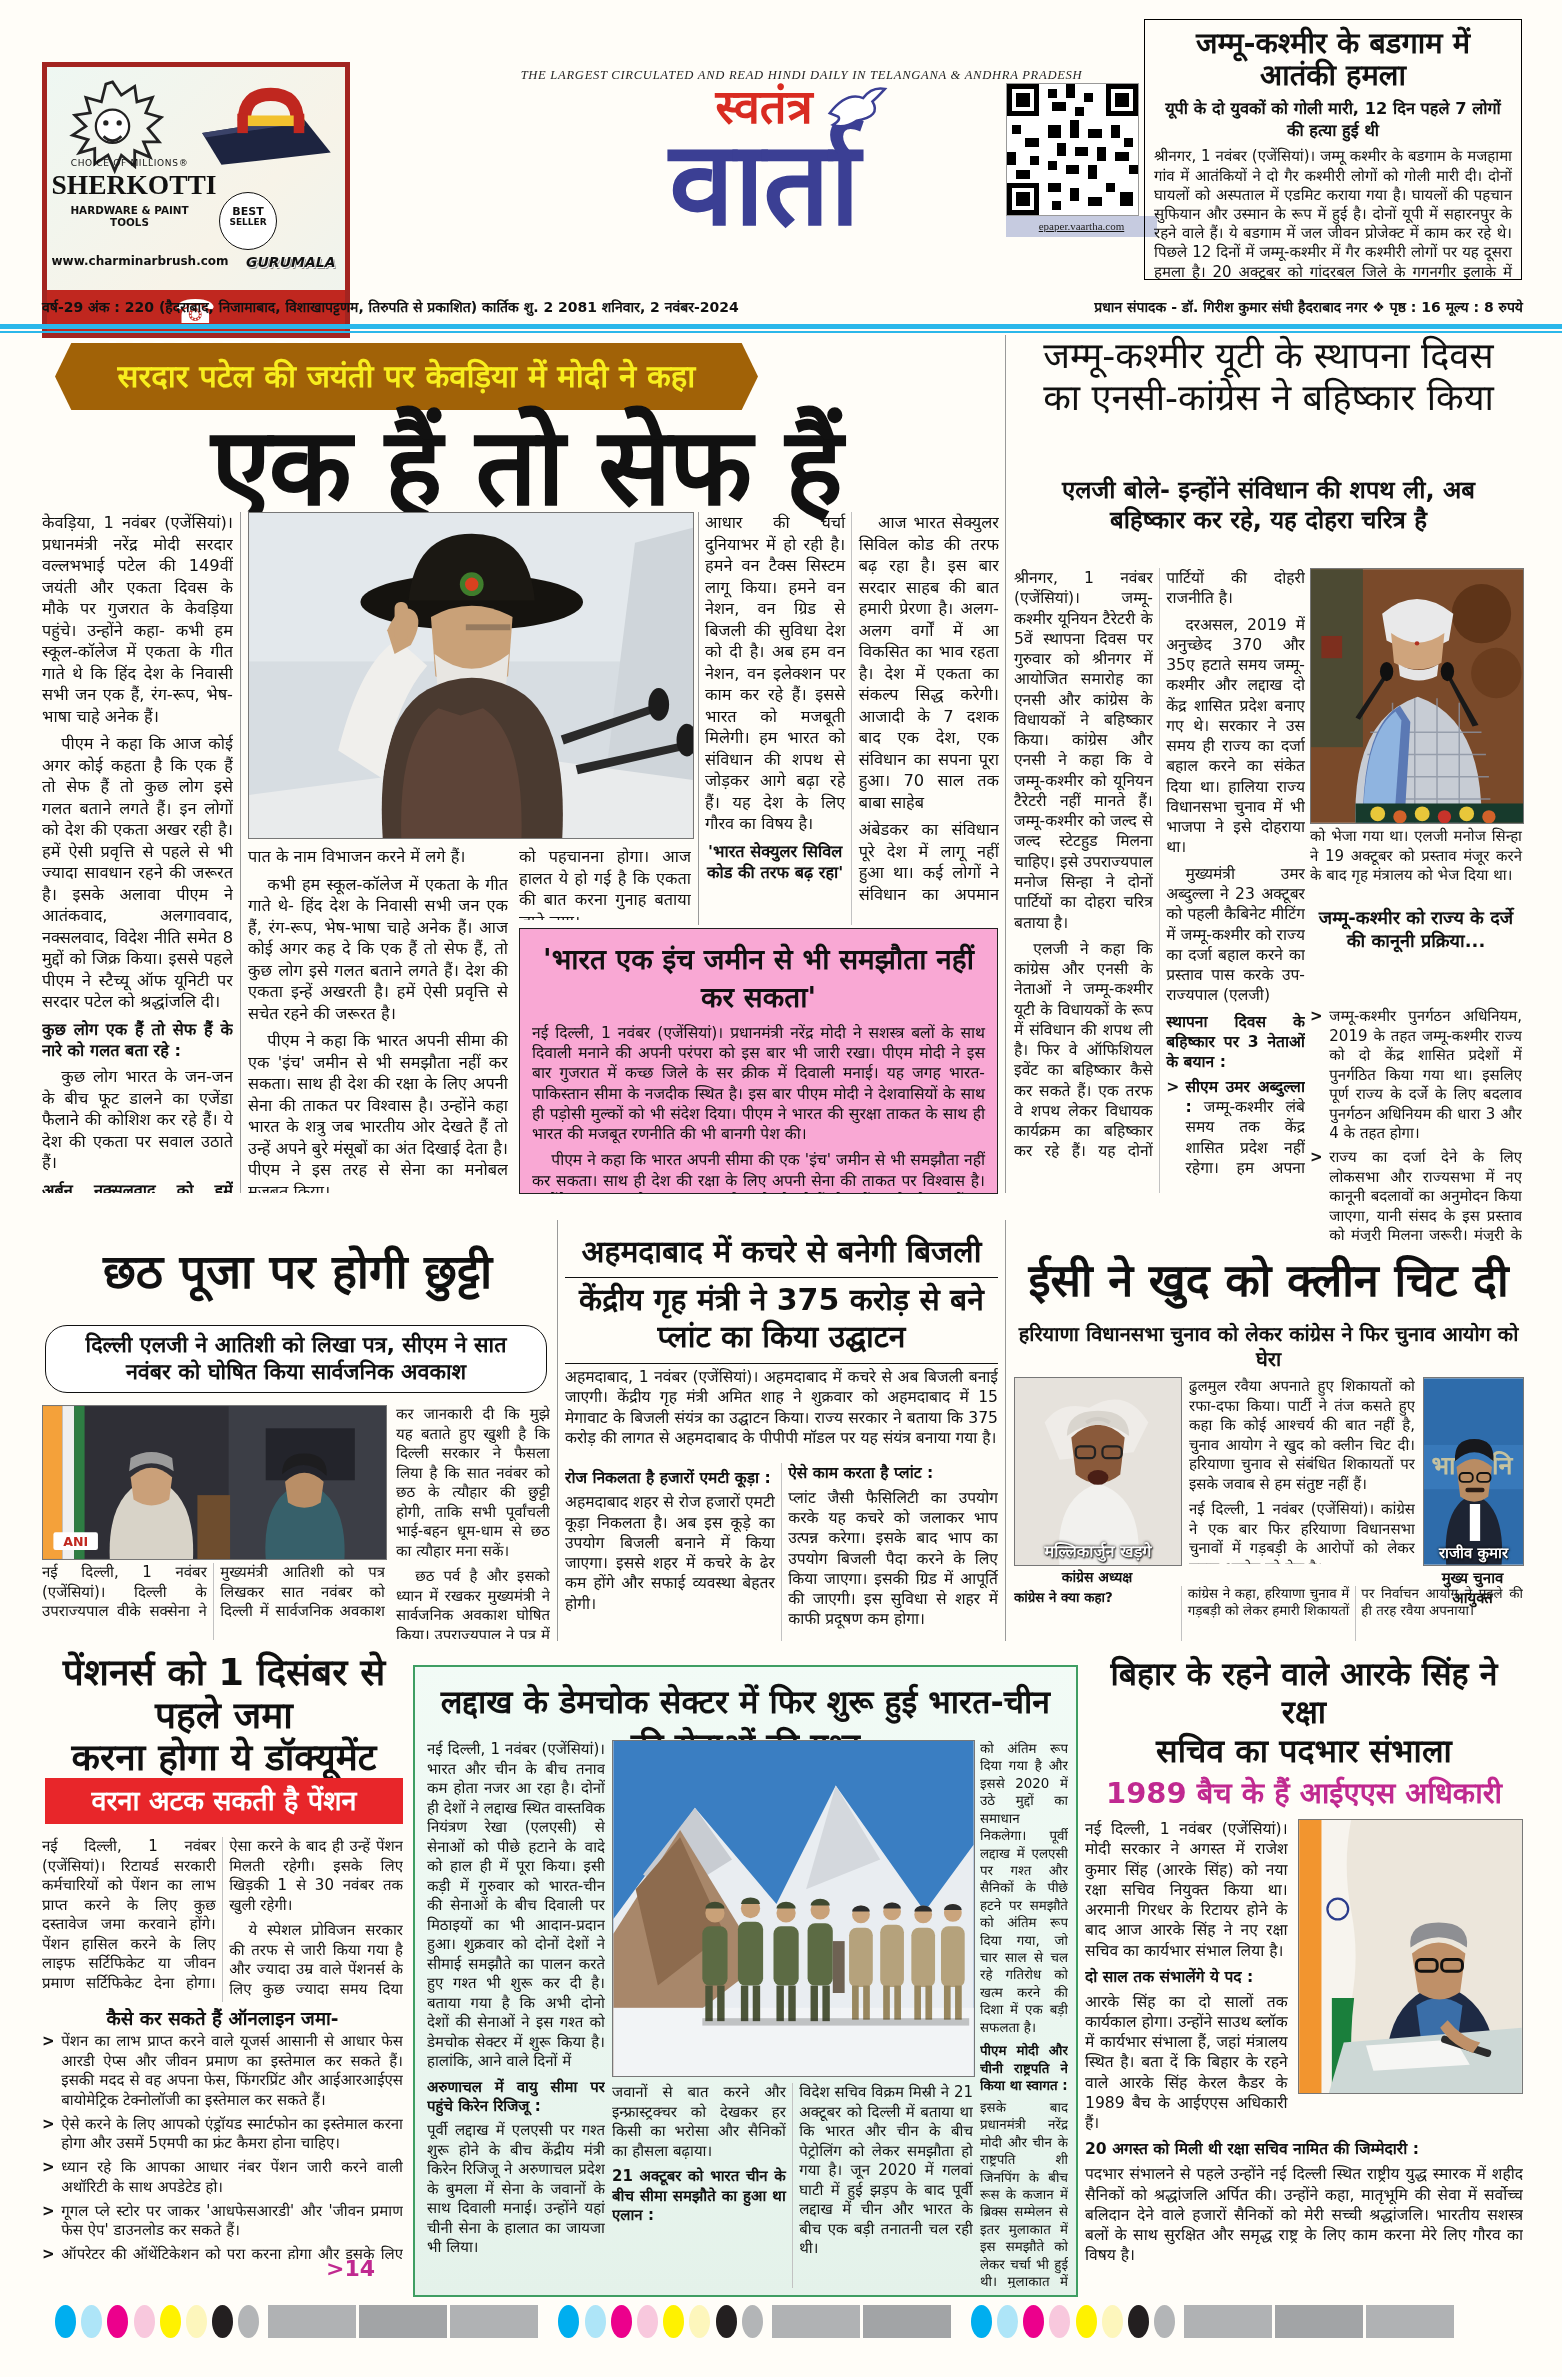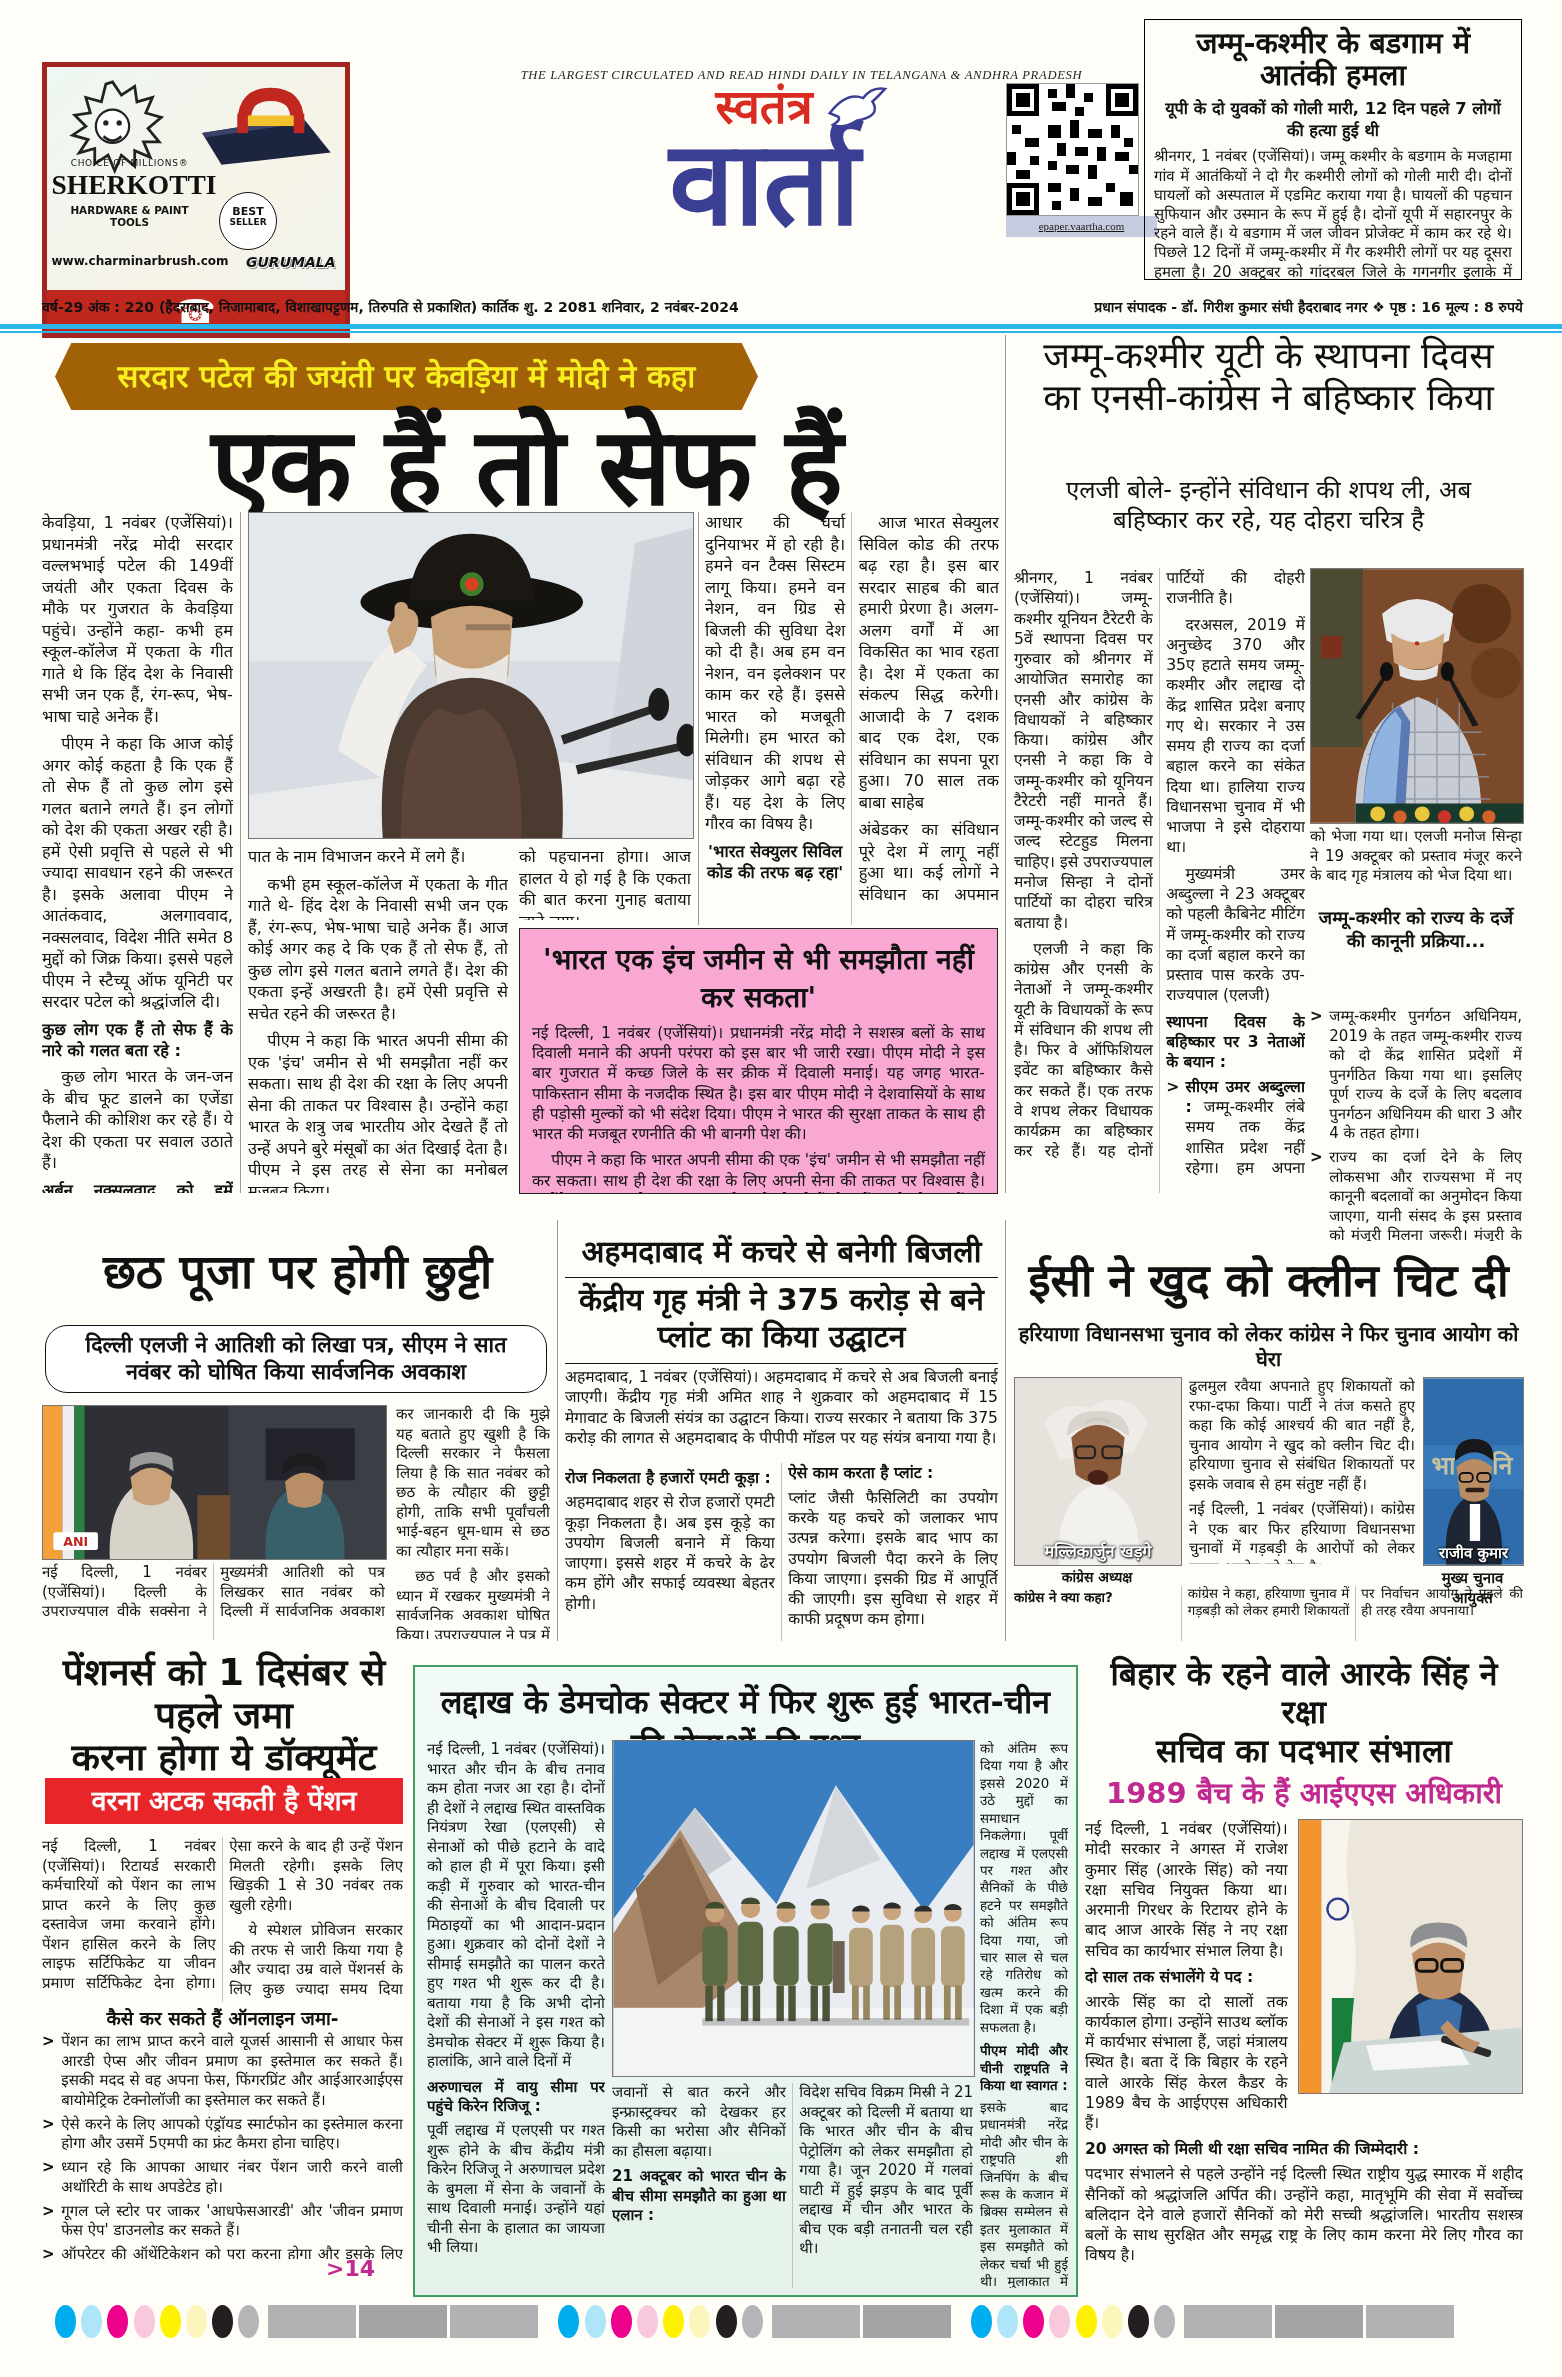--- a/index.html
+++ b/index.html
@@ -22,21 +22,21 @@
   .tagline{font-family:"Liberation Serif",serif;font-style:italic;font-size:12.6px;letter-spacing:0.7px;color:#222;}
   .logo-top{color:#d92b21;font-size:47px;font-weight:bold;line-height:1;}
   .logo-main{color:#3b3f94;font-size:117px;font-weight:800;line-height:.92;letter-spacing:-1.5px;}
   
   .adbox{border:5.2px solid #a32420;background:linear-gradient(135deg,#eef7f2,#f7f3e8 60%,#eef3ee);}
   .adphone{background:#c0271f;color:#fff;font-size:33px;font-weight:800;text-align:center;letter-spacing:1.5px;}
   
   .kicker{background:#a16207;color:#f8ee1e;font-size:31px;font-weight:800;text-align:center;clip-path:polygon(0 50%,16.3px 0,calc(100% - 16.3px) 0,100% 50%,calc(100% - 16.3px) 100%,16.3px 100%);}
   .headline-main{font-size:108px;font-weight:800;letter-spacing:-2.2px;line-height:1;}
   .jk-h{font-size:36px;font-weight:400;line-height:1.18;}
-  .jk-s{font-size:24px;font-weight:normal;line-height:1.25;}
+  .jk-s{font-size:24px;font-weight:bold;line-height:1.25;}
   .quotebox{background:#f9a8d4;border:1.5px solid #222;}
   .quotebox h3{font-size:28px;margin:3px 0 7.4px 0;text-align:center;font-weight:800;}
   .sec-h1{font-weight:800;}
   .boxed-sub{border:1.5px solid #111;font-size:21.5px;font-weight:bold;text-align:center;line-height:1.3;background:#fff;}
   .redbanner{background:#e8262a;color:#fff;font-size:27px;font-weight:800;text-align:center;}
   .magenta{color:#c02990;}
   .bullet{position:relative;padding-left:19.3px;text-indent:0;margin:0 0 4.5px 0;}
   .bullet::before{content:">";position:absolute;left:0;top:0;font-weight:bold;}
   .caption-overlay{position:absolute;left:0;right:0;bottom:3px;color:#fff;font-weight:800;text-align:center;text-shadow:0 0 3px #000,0.7px 0.7px 1.5px #000;}
   .role{font-weight:bold;text-align:center;}

